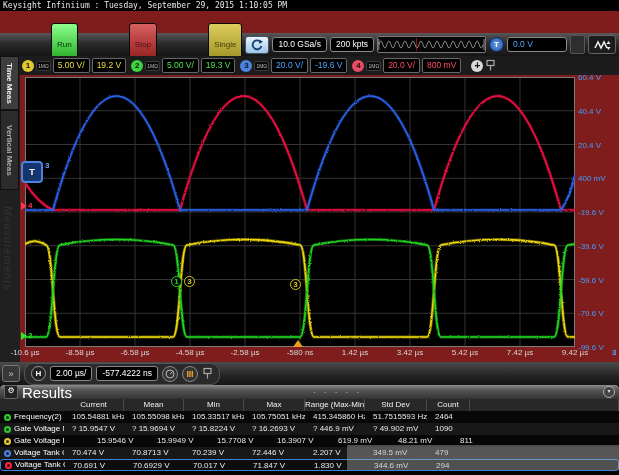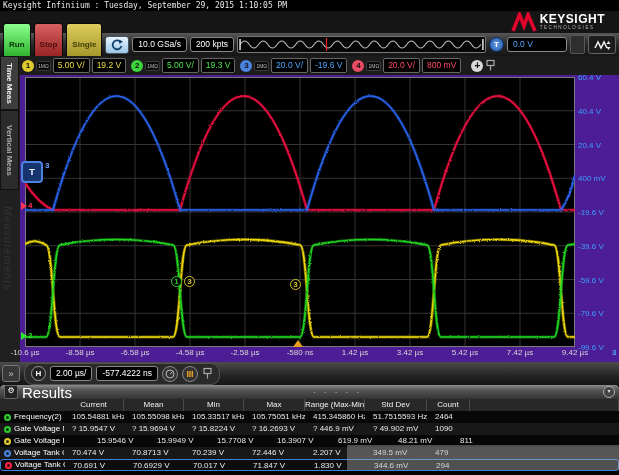--- a/index.html
+++ b/index.html
@@ -1,34 +1,34 @@
 <!DOCTYPE html>
 <html><head>
 <meta charset="utf-8">
 <style>
   html,body{margin:0;padding:0;background:#222;}
-  #root{position:relative;width:619px;height:475px;background:#4c1d95;overflow:hidden;
+  #root{position:relative;width:619px;height:475px;background:#7f1d1d;overflow:hidden;
         font-family:"Liberation Sans",sans-serif;color:#ddd;}
   
   #titlebar{position:absolute;left:0;top:0;width:619px;height:11px;background:#000;
     font-family:"DejaVu Sans Mono",monospace;font-size:8px;line-height:11px;color:#e8e8e8;
     padding-left:3px;box-sizing:border-box;white-space:nowrap;}
   
   #logobar{position:absolute;left:0;top:11px;width:619px;height:22px;background:#151515;
     border-bottom:1px solid #000;}
   #logo{position:absolute;right:14px;top:1px;display:flex;align-items:center;gap:3px;}
   #logotext{display:flex;flex-direction:column;line-height:1;}
   #brand{font-size:12px;font-weight:bold;color:#fff;letter-spacing:.5px;}
   #brandsub{font-size:4.5px;color:#b5b5b5;letter-spacing:1.6px;margin-top:1px;}
   
   #toolbar{position:absolute;left:0;top:33px;width:619px;height:23px;
     background:linear-gradient(#585858,#2b2b2b 45%,#151515);display:flex;align-items:center;
     gap:3px;padding:0 3px;box-sizing:border-box;}
-  .tbtn{height:15px;border-radius:3px;border:1px solid #0a0a0a;font-size:8px;font-weight:bold;
-    display:flex;align-items:center;justify-content:center;padding:13px 5px;cursor:default;}
+  .tbtn{height:15px;border-radius:3px;border:1px solid #0a0a0a;font-size:8px;font-weight:normal;
+    display:flex;align-items:center;justify-content:center;padding:13px 5px;cursor:default;margin-left:48px;}
   .run{background:linear-gradient(#8cff8c,#16a016);color:#063306;}
   .stop{background:linear-gradient(#d86060,#871414);color:#4d0d0d;}
   .single{background:linear-gradient(#dccd5c,#96891e);color:#423d08;}
   .bluebtn{width:22px;height:16px;border-radius:3px;border:1px solid #456;
     background:linear-gradient(#eaf5ff,#9ec6e8);display:flex;align-items:center;justify-content:center;}
   .tb-box{background:#000;border:1px solid #888;border-radius:3px;height:13px;line-height:13px;
     font-size:8.5px;color:#fff;padding:0 5px;white-space:nowrap;}
   #preview{flex:1;height:15px;background:#060606;border:1px solid #777;border-radius:2px;
     position:relative;overflow:hidden;}
   .t-badge{width:13px;height:13px;border-radius:50%;background:radial-gradient(#6aa0e8,#1b4fa4);
@@ -116,31 +116,20 @@
   #wm-text{position:absolute;left:392px;top:441px;font-size:21px;font-weight:bold;color:#3da23d;
     opacity:.92;z-index:6;letter-spacing:.5px;white-space:nowrap;}
 </style>
 </head>
 <body>
 
 <div id="root">
 
   <div id="titlebar">Keysight Infiniium : Tuesday, September 29, 2015 1:10:05 PM</div>
 
-  <div id="logobar">
-    <div id="logo">
-      <svg width="26" height="20" viewBox="0 0 26 20">
-        <path d="M2 19 L8.5 2.5 L13 14 L17 2.5 L24 19" fill="none" stroke="#e0052c" stroke-width="3.6"></path>
-      </svg>
-      <div id="logotext">
-        <span id="brand">KEYSIGHT</span>
-        <span id="brandsub">TECHNOLOGIES</span>
-      </div>
-    </div>
-  </div>
 
   <div id="toolbar">
     <div class="tbtn run">Run</div>
     <div class="tbtn stop">Stop</div>
     <div class="tbtn single">Single</div>
     <div class="bluebtn">
       <svg width="14" height="12" viewBox="0 0 14 12">
         <path d="M11.5 7 a4.5 4.5 0 1 1 -1.2 -4.4" fill="none" stroke="#14406e" stroke-width="1.8"></path>
         <path d="M8.5 0.5 L13 2.6 L9.5 5" fill="#14406e"></path>
       </svg>

